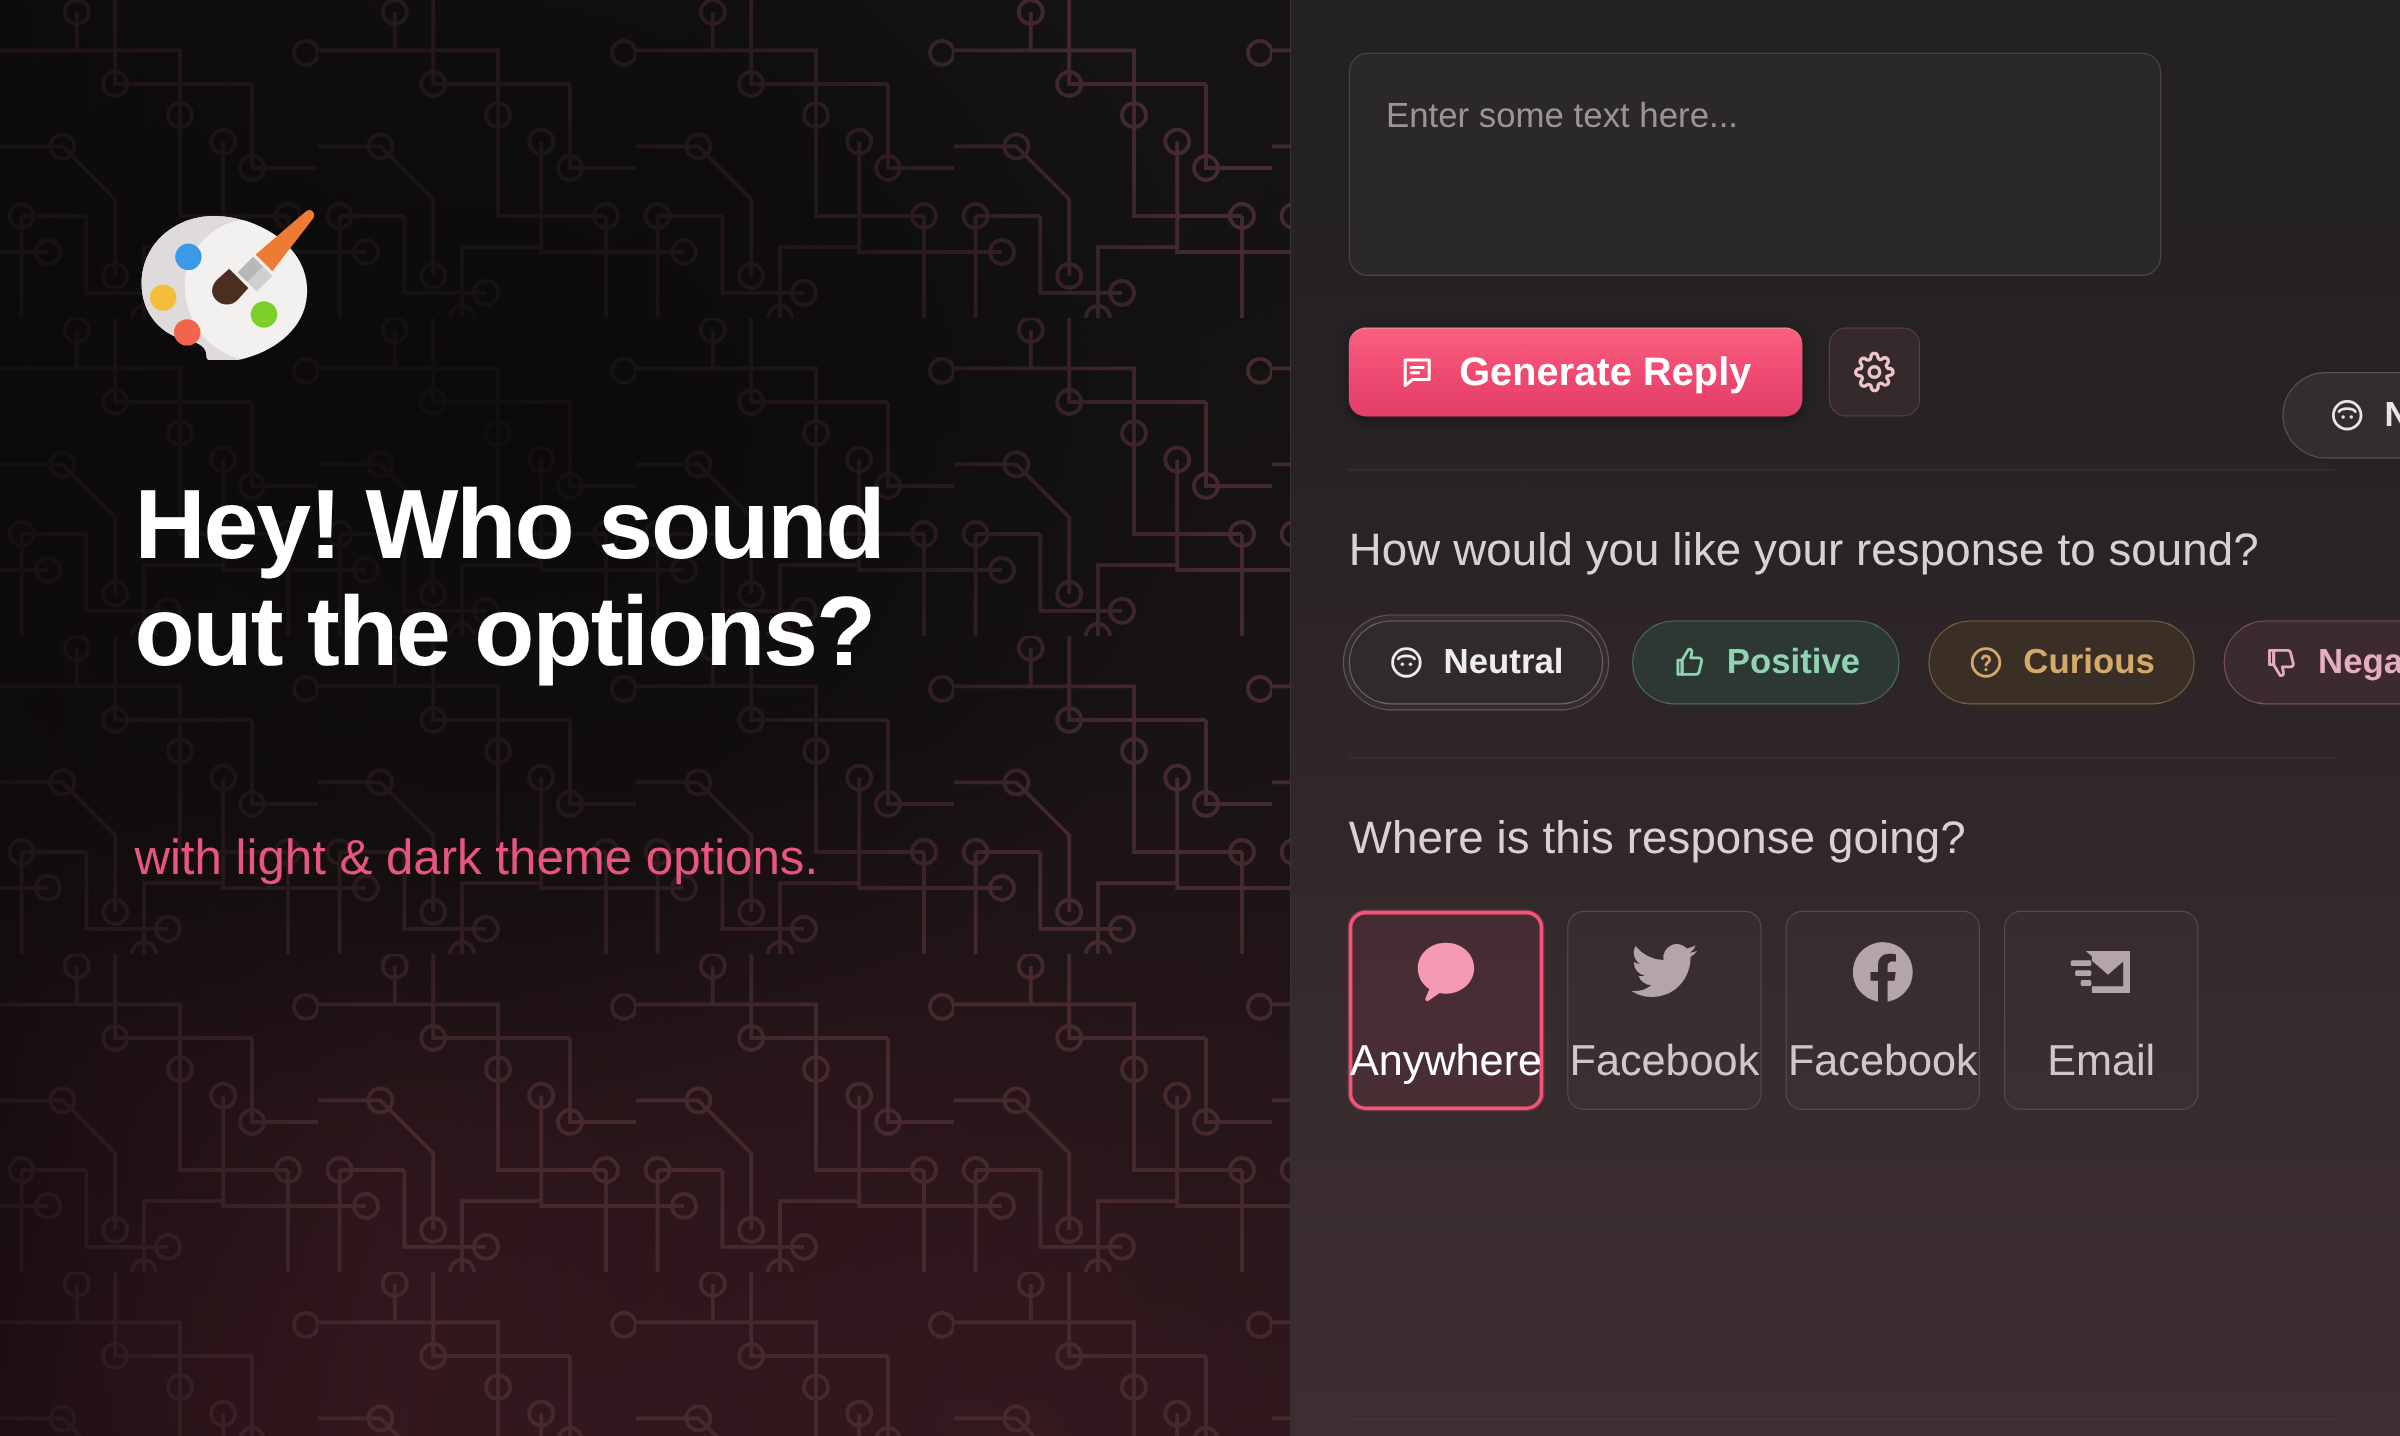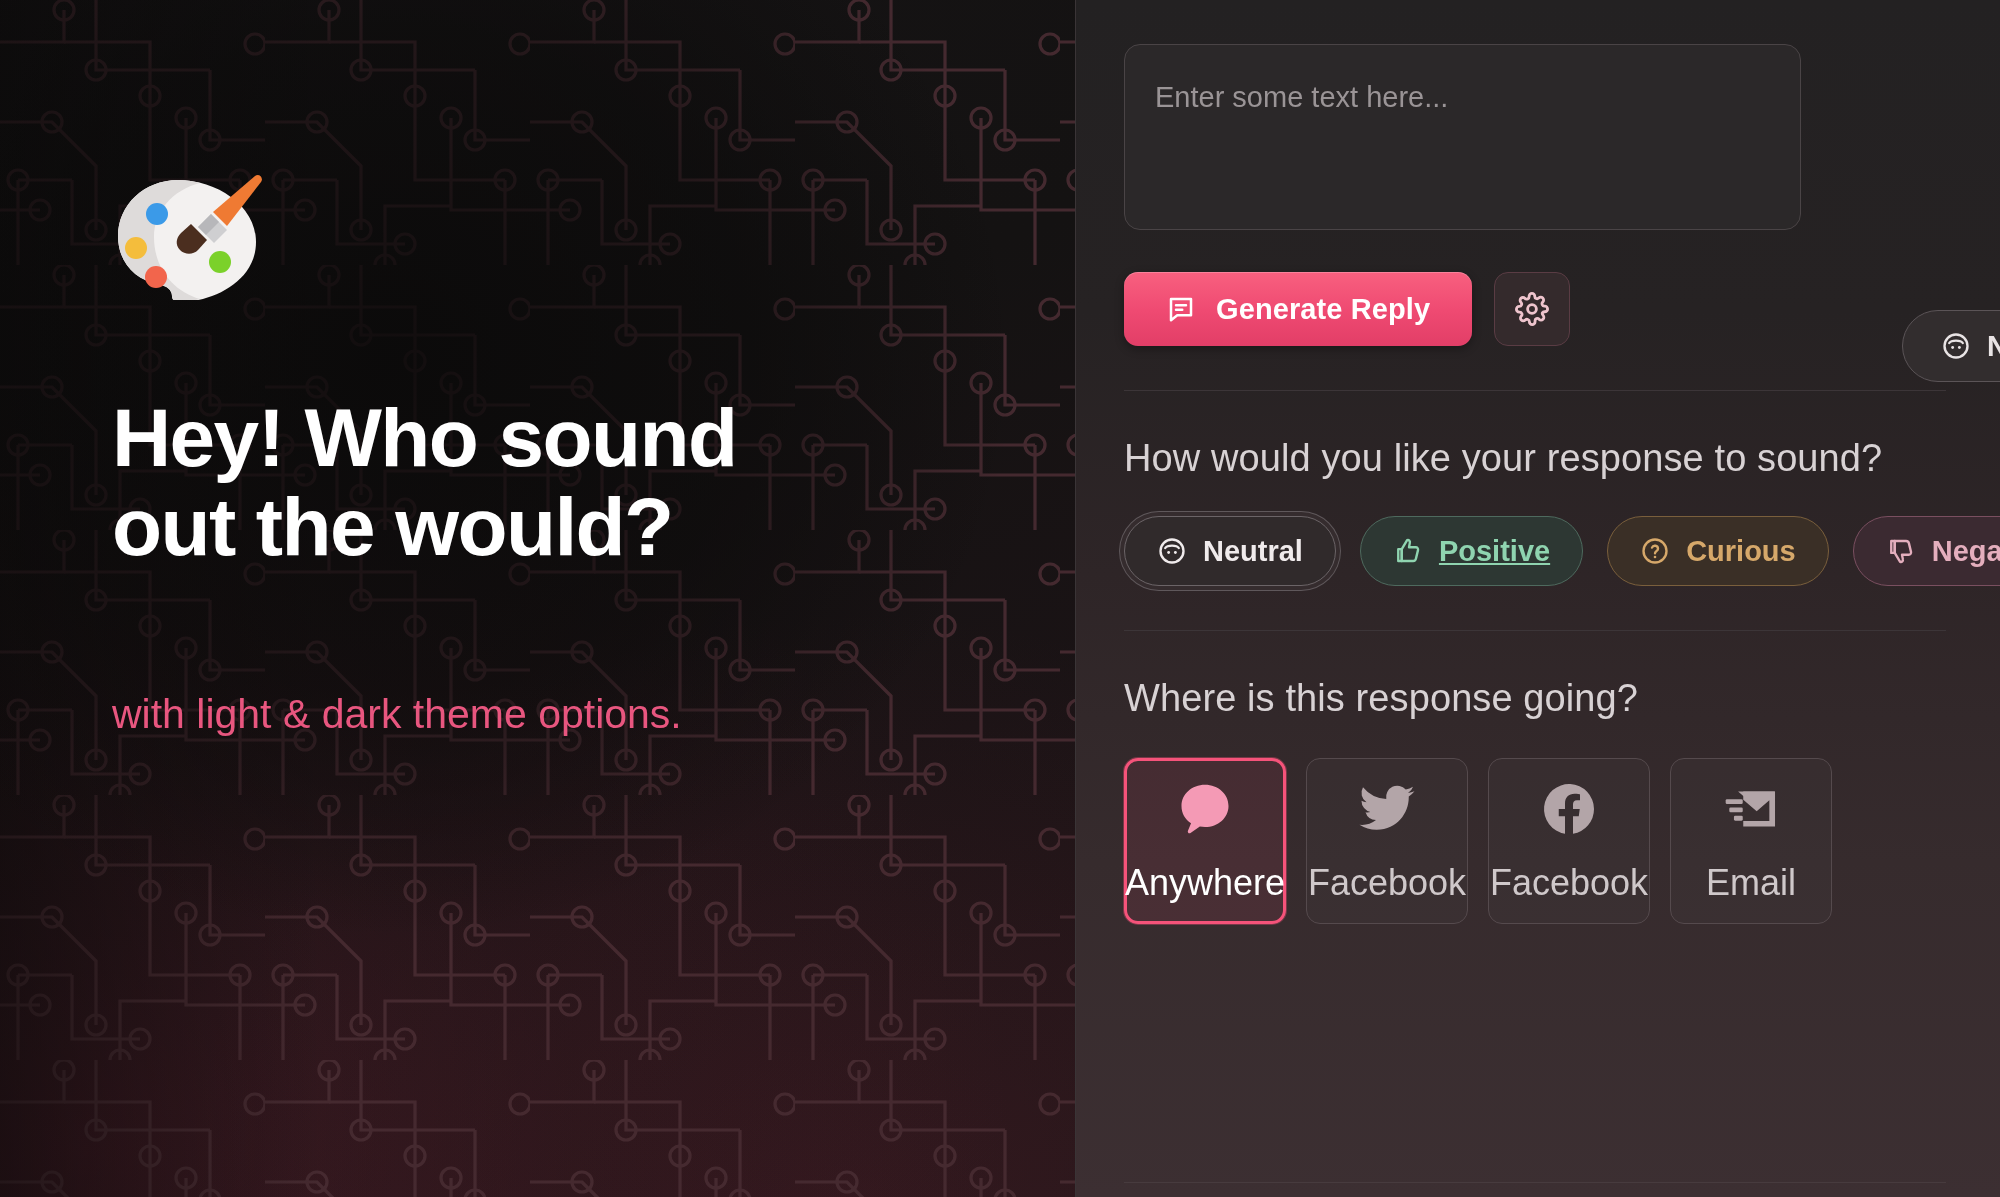--- a/index.html
+++ b/index.html
@@ -78,21 +78,21 @@
   }
   .textarea::placeholder{color:#9a9496;}
 
   .btnrow{margin-top:38px;display:flex;align-items:center;gap:22px;}
   .gen-btn{
     display:inline-flex;align-items:center;gap:20px;
     height:74px;padding:0 42px;
     border:none;border-radius:14px;
     background:linear-gradient(180deg,#f8607f 0%,#ef4a72 52%,#e23e67 100%);
     box-shadow:0 3px 10px rgba(0,0,0,.32), inset 0 1px 0 rgba(255,255,255,.22);
-    color:#fff;font-size:29px;font-weight:700;
+    color:#fff;font-size:33px;font-weight:700;
     font-family:"Liberation Sans", sans-serif;
     cursor:pointer;letter-spacing:.1px;
   }
   .gear-btn{
     width:76px;height:74px;
     border:1px solid #5a3c44;border-radius:14px;
     background:#342a2c;
     display:flex;align-items:center;justify-content:center;
     cursor:pointer;
   }
@@ -120,21 +120,21 @@
     height:70px;padding:0 32px;
     border-radius:999px;
     font-size:29px;font-weight:700;
     box-sizing:border-box;
     cursor:pointer;white-space:nowrap;
   }
   .tone.neutral{
     background:#302a2b;border:1px solid #6b6467;color:#f0ebec;
     box-shadow:0 0 0 4px #352c2e, 0 0 0 5px #5f585b;
   }
-  .tone.positive{background:#2d3733;border:1px solid #4e6a5e;color:#8fd4b0;text-decoration:underline;}
+  .tone.positive{background:#2d3733;border:1px solid #4e6a5e;color:#8fd4b0;}
   .tone.curious{background:#3a2f26;border:1px solid #7a5f3c;color:#d6a86a;}
   .tone.negative{background:#3b2a31;border:1px solid #7a4f60;color:#e4aebd;}
 
   .platforms{display:flex;gap:20px;margin-top:38px;}
   .plat{
     width:162px;height:166px;
     box-sizing:border-box;
     border:1px solid #554a4d;border-radius:14px;
     background:rgba(255,255,255,.018);
     display:flex;flex-direction:column;align-items:center;justify-content:center;
@@ -208,21 +208,21 @@
         <circle cx="44" cy="105" r="11" fill="#f2654c"></circle>
         <circle cx="108" cy="90" r="11" fill="#7bd12a"></circle>
         <path d="M68 78c-5-5-4-12 1-17l10-9 16 16-9 10c-5 5-13 5-18 0z" fill="#4b2e1f"></path>
         <path d="M86 55l13-13 16 16-13 13z" fill="#cfcfd1"></path>
         <path d="M86 55l13-13 8 8-13 13z" fill="#b7b7ba"></path>
         <path d="M101 40L143 4c4-3 9 2 6 6l-34 44z" fill="#ef7a33"></path>
       </svg>
 
       <h1 class="headline">
         <span>Hey! Who sound</span><br>
-        <span>out the would?</span>
+        <span>out the options?</span>
       </h1>
 
       <p class="subhead">
         <br>
         <span>with light &amp; dark theme options.</span>
       </p>
     </div>
   </div>
 
   <div class="right">

